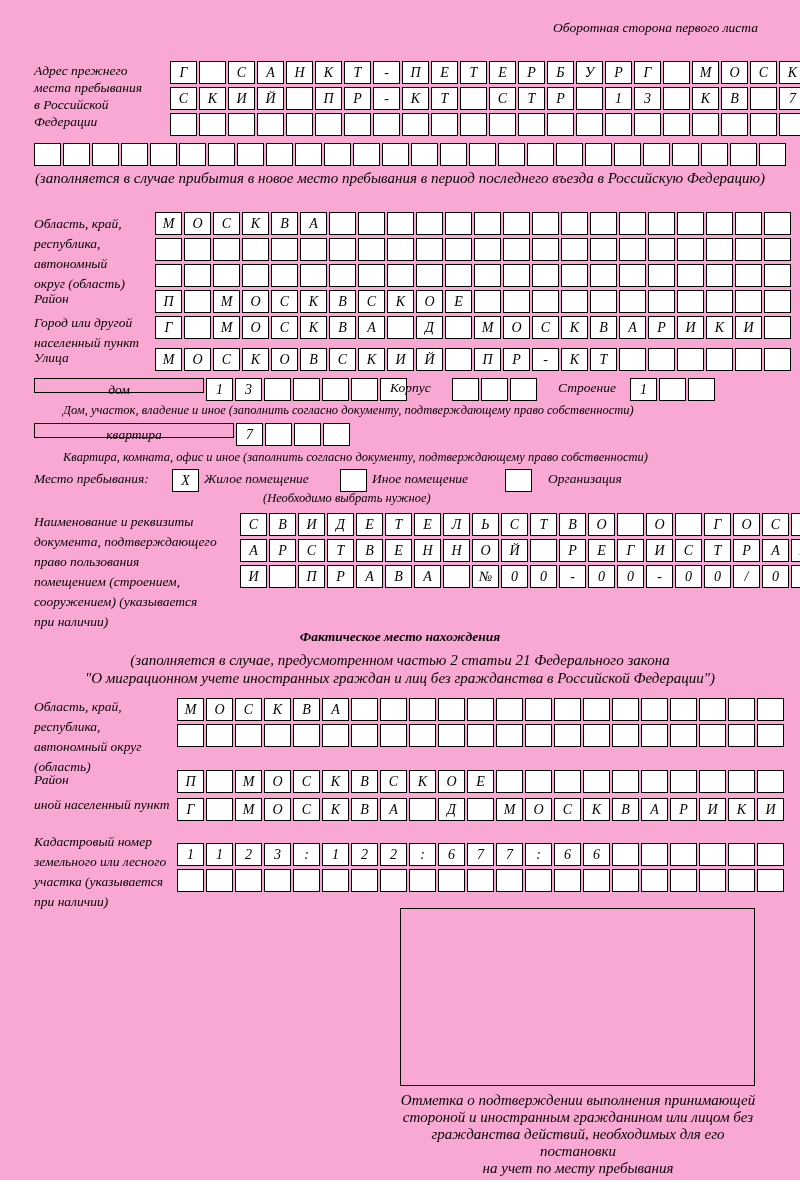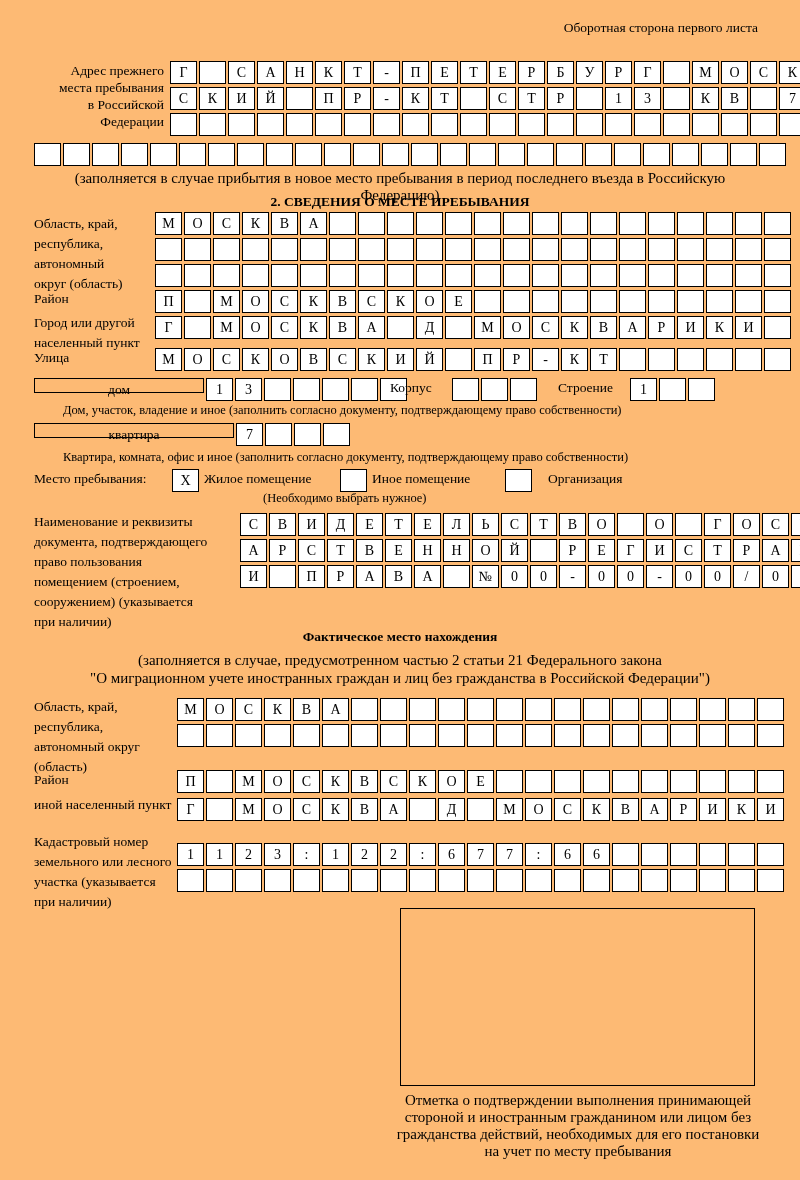--- a/index.html
+++ b/index.html
@@ -9,22 +9,23 @@
   }
   body {
     font-family: "Liberation Serif", serif;
     color: #000;
   }
   .page {
     position: relative;
     width: 800px;
     height: 1180px;
     margin: 0 auto;
-    background: #fdba74;
+    background: #f9a8d4;
     overflow: hidden;
+    font-style: italic;
   }
   .hdr-right {
     position: absolute;
     top: 20px;
     right: 42px;
     font-size: 13.5px;
   }
   .cells {
     display: flex;
   }
@@ -36,21 +37,20 @@
     margin-right: 2px;
     text-align: center;
     font-size: 14px;
     line-height: 21px;
     font-family: "Liberation Serif", serif;
     background: #fff;
   }
   .label {
     font-size: 13.5px;
     line-height: 17px;
-    text-align: right;
   }
   .lbl-block {
     font-size: 13.5px;
     line-height: 20px;
   }
   .small { font-size: 12.5px; margin-left: 29px; }
   .note {
     font-size: 15px;
     text-align: center;
   }
@@ -194,21 +194,20 @@
     <div class="cell"></div>
     <div class="cell"></div>
     <div class="cell"></div>
     <div class="cell"></div>
     <div class="cell"></div>
     <div class="cell"></div>
   </div>
 
   <div class="abs note" style="left:34px; top:170px; width:732px;">(заполняется в случае прибытия в новое место пребывания в период последнего въезда в Российскую Федерацию)</div>
 
-  <div class="abs sect-title" style="left:34px; top:194px; width:732px;">2. СВЕДЕНИЯ О МЕСТЕ ПРЕБЫВАНИЯ</div>
 
   <div class="abs" style="left:34px; top:214px; width:140px;">
     <div class="lbl-block">Область, край,</div>
     <div class="lbl-block">республика,</div>
     <div class="lbl-block">автономный</div>
     <div class="lbl-block">округ (область)</div>
   </div>
 
   <div class="abs cells" style="left:155px; top:212px;">
     <div class="cell">М</div>

